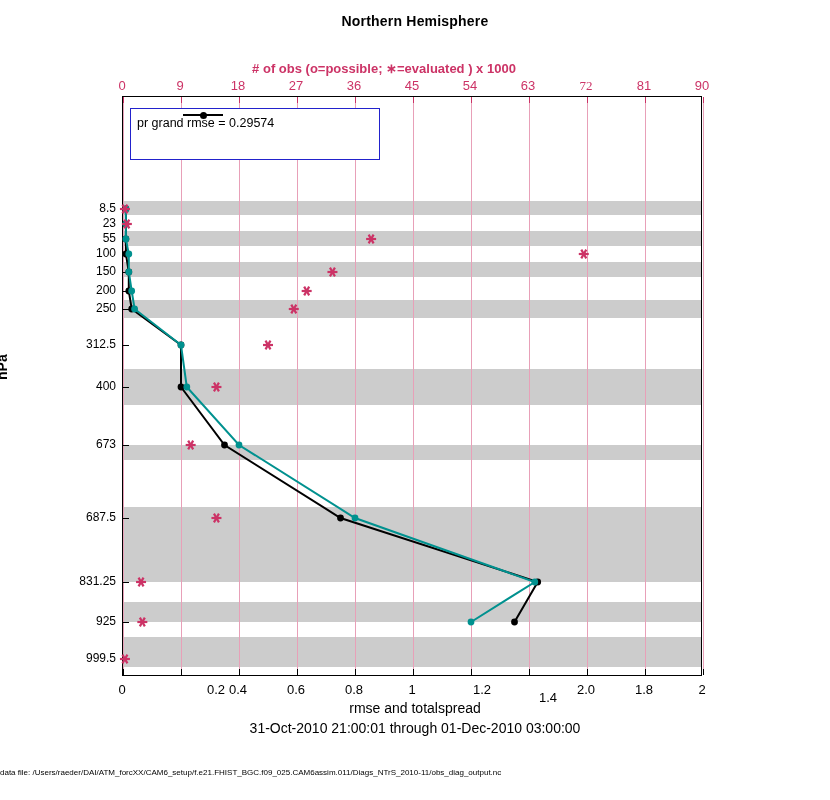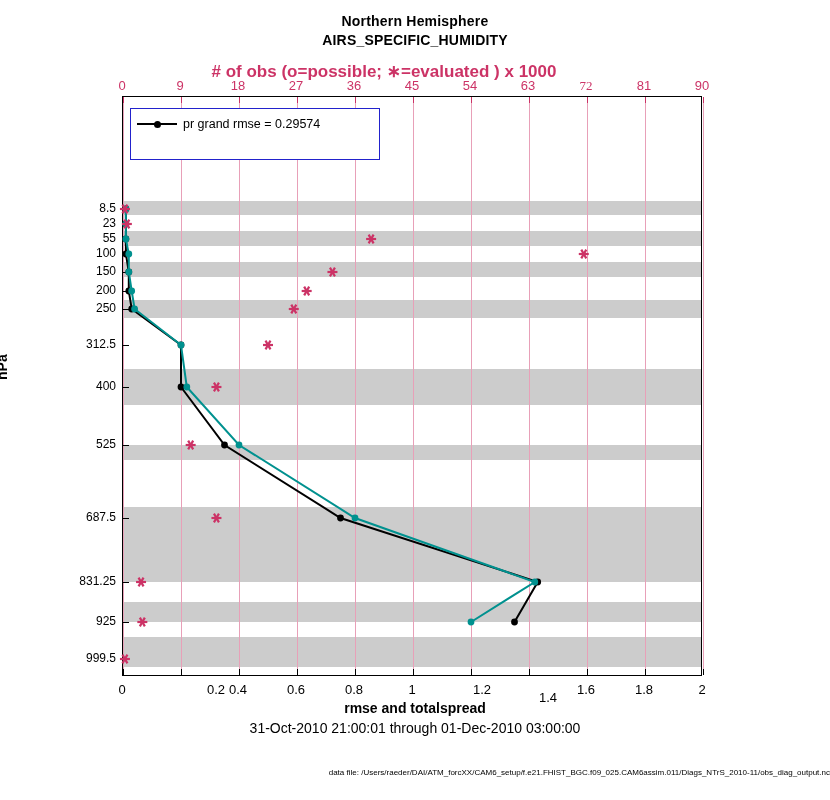--- a/index.html
+++ b/index.html
@@ -33,21 +33,21 @@
     font-weight: bold;
     line-height: 19px;
     letter-spacing: 0.2px;
   }
   .top-axis-label {
     position: absolute;
     left: 0;
     top: 61px;
     width: 768px;
     text-align: center;
-    font-size: 17px;
+    font-size: 13px;
     font-weight: bold;
     color: #cc3366;
   }
   
   .plot {
     position: absolute;
     left: 122px;
     top: 96px;
     width: 580px;
     height: 580px;
@@ -115,21 +115,21 @@
     width: 78px;
     left: 38px;
   }
   .axis-title-x {
     position: absolute;
     left: 0;
     top: 700px;
     width: 830px;
     text-align: center;
     font-size: 14px;
-    font-weight: bold;
+    font-weight: normal;
   }
   .axis-subtitle-x {
     position: absolute;
     left: 0;
     top: 720px;
     width: 830px;
     text-align: center;
     font-size: 14px;
   }
   .axis-title-y {
@@ -140,41 +140,42 @@
     font-weight: bold;
     transform: rotate(-90deg);
     transform-origin: left top;
     white-space: nowrap;
   }
   .footer {
     position: absolute;
     left: 0;
     top: 768px;
     width: 830px;
-    text-align: right;
+    text-align: left;
     font-size: 8px;
     color: #000;
   }
   
   .legend {
     position: absolute;
     left: 130px;
     top: 108px;
     width: 250px;
     height: 52px;
     border: 1.2px solid #2222cc;
     background: #ffffff;
     box-sizing: border-box;
   }
   .legend-row {
     position: absolute;
     left: 6px;
     height: 20px;
     display: flex;
     align-items: center;
+    flex-direction: column;
   }
   .legend-line {
     width: 40px;
     height: 0;
     border-top-width: 2px;
     border-top-style: solid;
     position: relative;
     margin-right: 6px;
   }
   .legend-dot {
@@ -198,21 +199,20 @@
     overflow: visible;
   }
 </style>
 </head>
 <body>
 
 <div class="figure">
 
   <div class="title-block">
     <div class="title-line">Northern Hemisphere</div>
-    <div class="title-line">AIRS_SPECIFIC_HUMIDITY</div>
   </div>
 
   <div class="top-axis-label"># of obs (o=possible; ∗=evaluated ) x 1000</div>
 
   <div class="plot" id="plot">
     <div class="band" style="top: 104px; height: 14px;"></div>
       <div class="band" style="top: 134px; height: 15px;"></div>
       <div class="band" style="top: 165px; height: 15px;"></div>
       <div class="band" style="top: 203px; height: 18px;"></div>
       <div class="band" style="top: 272px; height: 36px;"></div>
@@ -384,21 +384,21 @@
   </div>
 
 <div class="xlabel-bottom" style="left: 122px;">0</div>
     <div class="xlabel-bottom" style="left: 180px; margin-left: 36px;">0.2</div>
     <div class="xlabel-bottom" style="left: 238px;">0.4</div>
     <div class="xlabel-bottom" style="left: 296px;">0.6</div>
     <div class="xlabel-bottom" style="left: 354px;">0.8</div>
     <div class="xlabel-bottom" style="left: 412px;">1</div>
     <div class="xlabel-bottom" style="left: 482px; text-align: right;">1.2</div>
     <div class="xlabel-bottom" style="left: 548px; margin-top: 8px;">1.4</div>
-    <div class="xlabel-bottom" style="left: 586px;">1.6</div>
+    <div class="xlabel-bottom" style="left: 586px;">2.0</div>
     <div class="xlabel-bottom" style="left: 644px;">1.8</div>
     <div class="xlabel-bottom" style="left: 702px;">2</div>
     <div class="xlabel-top" style="left: 122px;">0</div>
     <div class="xlabel-top" style="left: 180px;">9</div>
     <div class="xlabel-top" style="left: 238px;">18</div>
     <div class="xlabel-top" style="left: 296px;">27</div>
     <div class="xlabel-top" style="left: 354px;">36</div>
     <div class="xlabel-top" style="left: 412px;">45</div>
     <div class="xlabel-top" style="left: 470px;">54</div>
     <div class="xlabel-top" style="left: 528px; text-align: right;">63</div>
@@ -407,18 +407,18 @@
     <div class="xlabel-top" style="left: 702px;">90</div>
     <div class="ylabel-left" style="top: 208px;">8.5</div>
     <div class="ylabel-left" style="top: 223px;">23</div>
     <div class="ylabel-left" style="top: 238px;">55</div>
     <div class="ylabel-left" style="top: 253px;">100</div>
     <div class="ylabel-left" style="top: 271px;">150</div>
     <div class="ylabel-left" style="top: 290px;">200</div>
     <div class="ylabel-left" style="top: 308px;">250</div>
     <div class="ylabel-left" style="top: 344px;">312.5</div>
     <div class="ylabel-left" style="top: 386px;">400</div>
-    <div class="ylabel-left" style="top: 444px;">525</div>
+    <div class="ylabel-left" style="top: 444px;">673</div>
     <div class="ylabel-left" style="top: 517px;">687.5</div>
     <div class="ylabel-left" style="top: 581px;">831.25</div>
     <div class="ylabel-left" style="top: 621px;">925</div>
     <div class="ylabel-left" style="top: 658px;">999.5</div>
   </div>
 
 </body></html>

